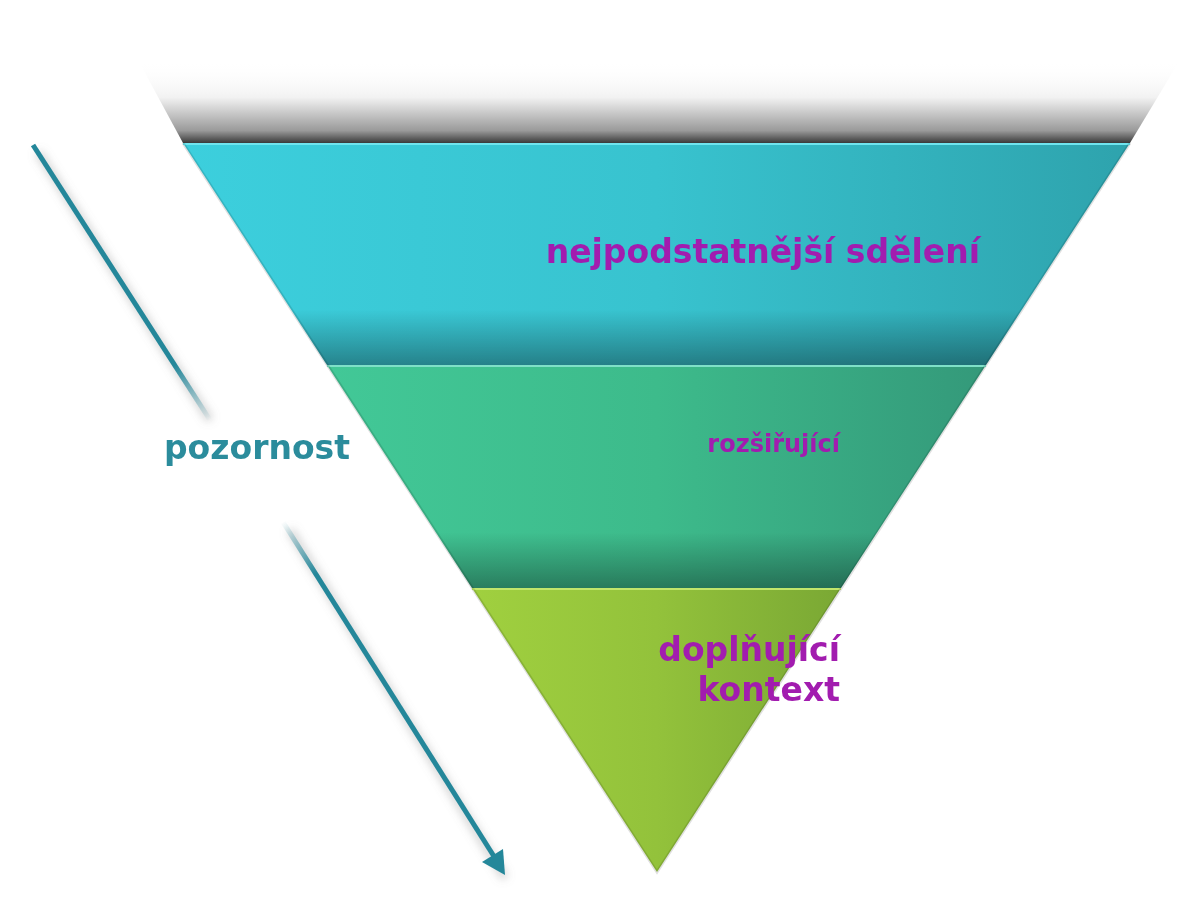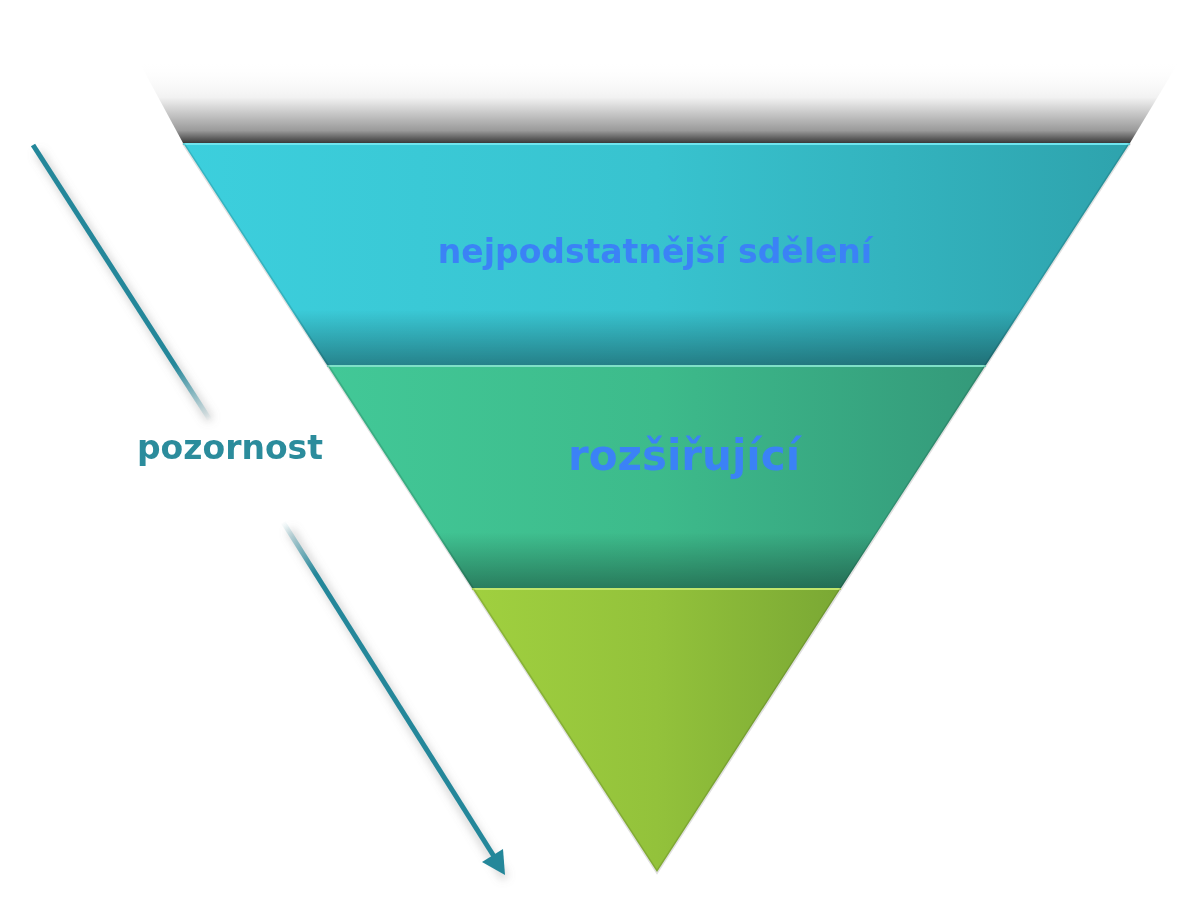--- a/index.html
+++ b/index.html
@@ -1,22 +1,22 @@
 <!DOCTYPE html>
 <html><head>
 <meta charset="utf-8">
 <style>
   html, body { margin:0; padding:0; background:#ffffff; }
   body { width:1200px; height:922px; position:relative; overflow:hidden;
          font-family:"DejaVu Sans","Liberation Sans",sans-serif; }
   #diagram { position:absolute; left:0; top:0; width:1200px; height:922px; }
-  .band-label { position:absolute; color:#3b82f6; font-weight:bold; text-align:center;
+  .band-label { position:absolute; color:#a21caf; font-weight:bold; text-align:right;
                 font-family:"DejaVu Sans","Liberation Sans",sans-serif; letter-spacing:0px;
                 line-height:1.22; }
-  .side-label { position:absolute; color:#2b8c9c; font-weight:bold; text-align:center;
+  .side-label { position:absolute; color:#2b8c9c; font-weight:bold; text-align:right;
                 font-family:"DejaVu Sans","Liberation Sans",sans-serif; line-height:1.22; }
 </style>
 </head>
 <body>
 
 <div id="diagram">
   <svg width="1200" height="922" viewBox="0 0 1200 922" xmlns="http://www.w3.org/2000/svg" style="position:absolute;left:0;top:0;">
     <defs>
       <linearGradient id="shadowTop" x1="0" y1="0" x2="0" y2="1">
         <stop offset="0" stop-color="#ffffff" stop-opacity="0"></stop>
@@ -80,21 +80,25 @@
       <line x1="33" y1="145" x2="210" y2="420" stroke="url(#arrowFade1)" stroke-width="5"></line>
       <line x1="283" y1="522" x2="495" y2="858" stroke="url(#arrowFade2)" stroke-width="5"></line>
       <polygon points="505,875 482,862 503,849" fill="#24879a"></polygon>
     </g>
   </svg>
 
   <div class="band-label" style="left:330px; top:232px; width:650px; font-size:33px;">
     <span>nejpodstatnější sdělení</span>
   </div>
 
-  <div class="band-label" style="left:504px; top:430px; width:360px; font-size:42px;">
+  <div class="band-label" style="left:480px; top:430px; width:360px; font-size:24px;">
     <div>rozšiřující</div>
   </div>
 
+  <div class="band-label" style="left:480px; top:630px; width:360px; font-size:33px;">
+    <div>doplňující</div>
+    <div>kontext</div>
+  </div>
 
   <div class="side-label" style="left:110px; top:428px; width:240px; font-size:33px;">
     <div>pozornost</div>
   </div>
 </div>
 
 </body></html>

